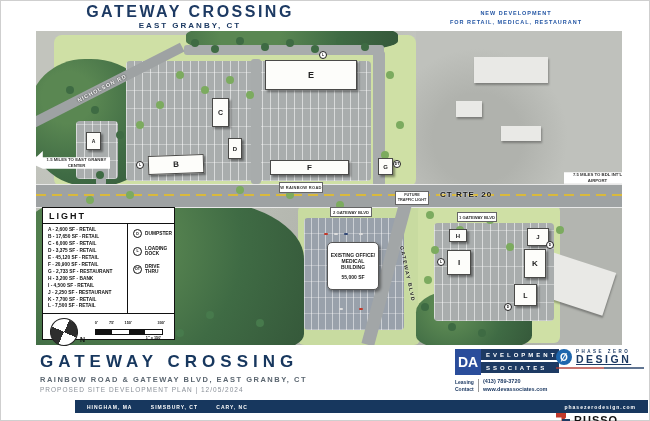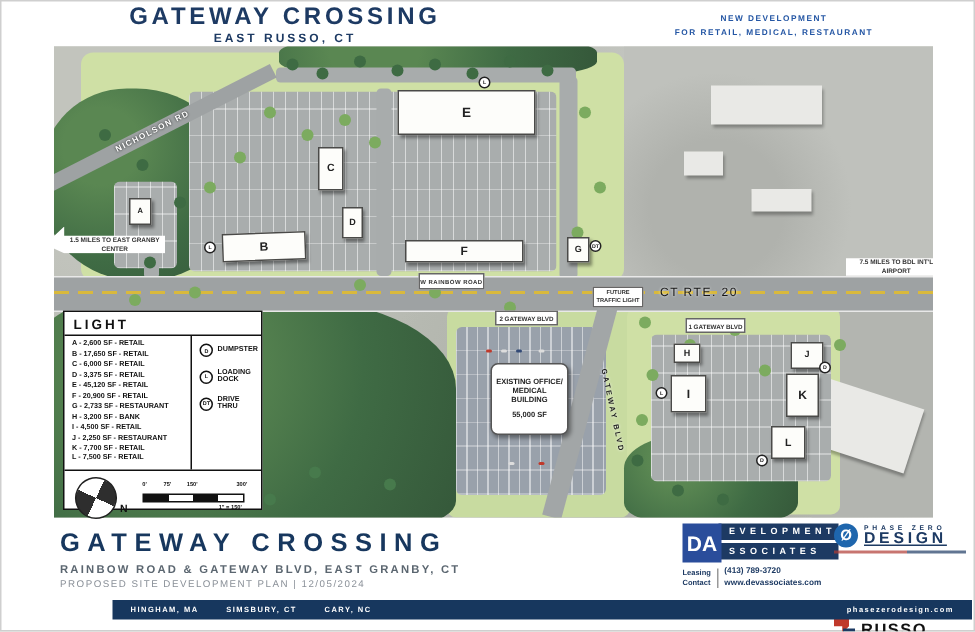--- a/index.html
+++ b/index.html
@@ -46,21 +46,21 @@
     border-top:1px solid #e8e8e8;border-bottom:1px solid #e8e8e8;}
   .median{position:absolute;left:0;top:9px;width:100%;height:2px;
     background:repeating-linear-gradient(90deg,#d9b93c 0 10px,transparent 10px 16px);}
   .road-nich{position:absolute;left:-24px;top:52px;width:180px;height:10px;background:#9ea2a3;
     transform:rotate(-27deg);display:flex;align-items:center;justify-content:center;}
   .road-gw{position:absolute;left:363px;top:172px;width:13px;height:145px;background:#a2a6a7;
     transform:rotate(15deg);transform-origin:top left;}
   .lbl-nich{font-size:5.5px;font-weight:bold;letter-spacing:1px;color:#fff;text-shadow:0 0 1.5px #000;}
   .lbl-gw{position:absolute;left:366px;top:212px;font-size:5px;font-weight:bold;letter-spacing:1.5px;
     color:#222;text-shadow:0 0 2px #fff;transform:rotate(78deg);transform-origin:left center;white-space:nowrap;}
-  .lbl-rte{position:absolute;left:404px;top:159px;font-size:8px;font-weight:normal;letter-spacing:1px;
+  .lbl-rte{position:absolute;left:404px;top:159px;font-size:8px;font-weight:bold;letter-spacing:1px;
     color:#141414;text-shadow:0 0 2px #fff;white-space:nowrap;}
   .whitebox{position:absolute;background:#fff;border:0.5px solid #666;color:#333;
     font-weight:bold;text-align:center;display:flex;align-items:center;justify-content:center;}
   .bx-rainbow{left:243px;top:151px;width:42px;height:9px;font-size:4px;letter-spacing:.3px;}
   .bx-traffic{left:359px;top:160px;width:32px;height:12px;font-size:3.8px;line-height:1.2;flex-direction:column;}
   .bx-addr2{left:294px;top:176px;width:40px;height:8px;font-size:4.2px;}
   .bx-addr1{left:421px;top:181px;width:38px;height:8px;font-size:4.2px;}
 
   .bldg{position:absolute;background:#fdfdfa;border:1.5px solid #4a4a48;
     box-shadow:1.5px 2px 2px rgba(0,0,0,.4);display:flex;align-items:center;justify-content:center;
@@ -143,21 +143,21 @@
     display:flex;align-items:center;justify-content:space-between;padding:0 12px;box-sizing:border-box;
     font-size:5px;font-weight:bold;letter-spacing:1px;}
   .bb-cities span{margin-right:16px;}
 </style>
 </head>
 <body>
 
 <div class="sheet">
 
   <div class="hdr-title">GATEWAY CROSSING</div>
-  <div class="hdr-sub">EAST RUSSO, CT</div>
+  <div class="hdr-sub">EAST GRANBY, CT</div>
   <div class="hdr-tag">
     <div>NEW DEVELOPMENT</div>
     <div>FOR RETAIL, MEDICAL, RESTAURANT</div>
   </div>
 
   <div class="plan">
 
     <div class="zone gray-rt"></div>
     <div class="zone gray-rb"></div>
     <div class="zone green-main"></div>

